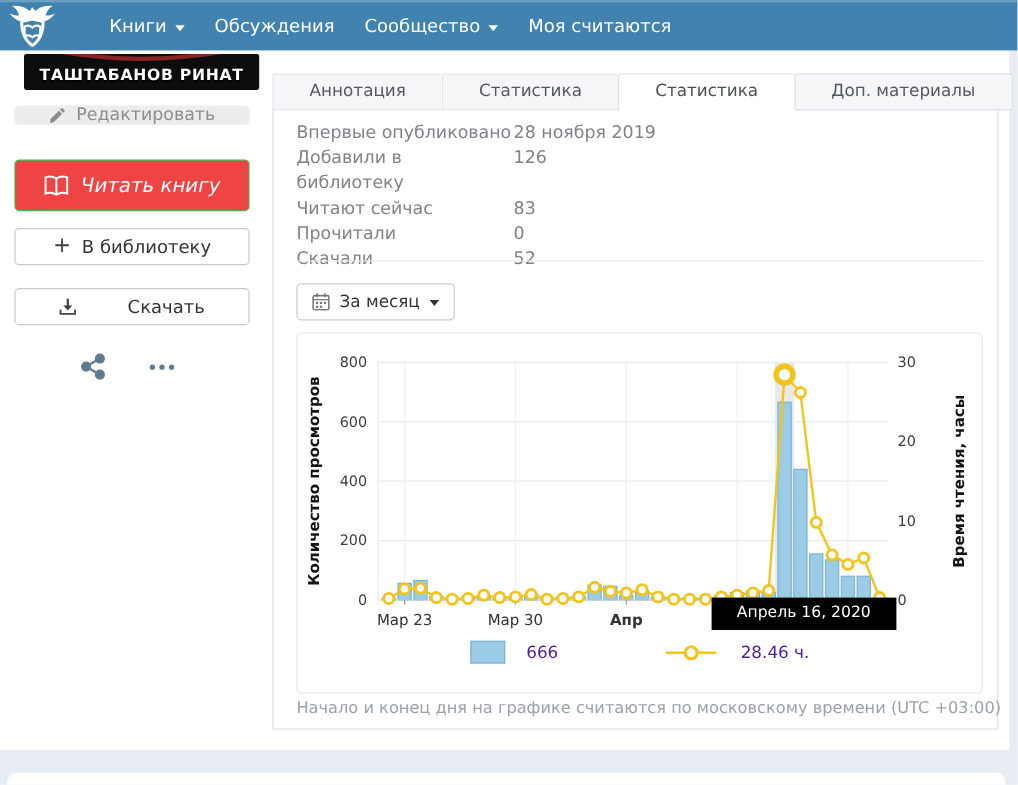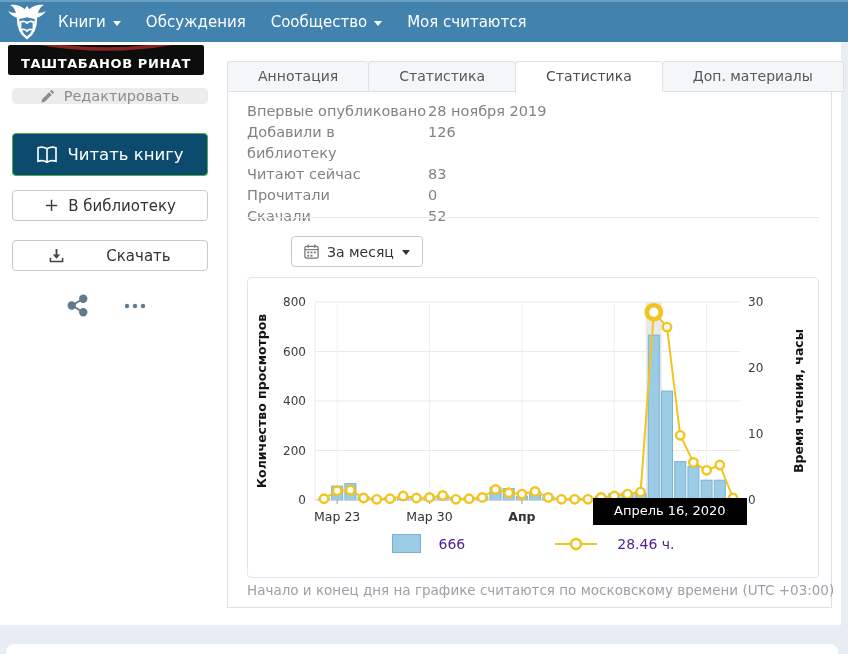--- a/index.html
+++ b/index.html
@@ -3,54 +3,54 @@
 <meta charset="utf-8">
 <style>
   html,body{margin:0;padding:0;}
   body{
     width:848px;height:654px;position:relative;overflow:hidden;
     background:#e8edf4;
     font-family:"DejaVu Sans","Liberation Sans",sans-serif;
     -webkit-font-smoothing:antialiased;
   }
   
-  .nav{position:absolute;left:0;top:0;width:848px;height:42px;background:#4282ae;border-top:2px solid #689fc3;box-sizing:border-box;display:flex;align-items:center;z-index:9;}
+  .nav{position:absolute;left:0;top:0;width:848px;height:42px;background:#4282ae;border-top:2px solid #689fc3;box-sizing:border-box;display:flex;align-items:center;z-index:9;gap:33px;}
   .logo{margin:0 8px 0 6px;width:42px;height:40px;display:flex;align-items:center;justify-content:center;}
   .nav-items{display:flex;align-items:center;gap:25px;margin-left:2px;}
   .nav-item{color:#fff;font-size:15px;display:flex;align-items:center;gap:7px;cursor:pointer;white-space:nowrap;}
   .caret{width:0;height:0;border-left:4.5px solid transparent;border-right:4.5px solid transparent;border-top:5px solid #fff;margin-top:2px;}
   
   .main-surface{position:absolute;left:0;top:42px;width:841px;height:583px;background:#fff;}
   .bottom-card{position:absolute;left:6px;top:644px;width:832px;height:14px;background:#fff;border-radius:8px 8px 0 0;}
   
-  .cover{position:absolute;left:8px;top:45px;width:196px;height:30px;background:#0d0d0d;border-radius:2px;display:flex;align-items:flex-end;justify-content:center;overflow:hidden;}
+  .cover{position:absolute;left:20px;top:45px;width:196px;height:30px;background:#0d0d0d;border-radius:2px;display:flex;align-items:flex-end;justify-content:center;overflow:hidden;}
   .cover-arc{position:absolute;left:0;top:0;width:196px;height:12px;}
   .cover-title{color:#fff;font-size:13px;font-weight:bold;letter-spacing:.6px;padding-bottom:4px;white-space:nowrap;text-shadow:0 1px 1px #000;}
   .sbtn{position:absolute;left:12px;width:196px;box-sizing:border-box;display:flex;align-items:center;justify-content:center;gap:9px;border-radius:4px;cursor:pointer;white-space:nowrap;}
   .btn-edit{top:88px;height:16px;background:#ececec;color:#8d8d8d;font-size:14.5px;border:1px solid #ececec;}
-  .btn-read{top:133px;height:43px;background:#0c4a6e;border:1px solid #4cae4c;color:#fff;font-size:16.5px;}
+  .btn-read{top:133px;height:43px;background:#ef4444;border:1px solid #4cae4c;color:#fff;font-size:16.5px;font-style:italic;}
   .btn-outline{background:#fff;border:1px solid #c9c9c9;color:#333;font-size:15px;}
   .btn-lib{top:190px;height:31px;}
   .btn-dl{top:240px;height:31px;gap:42px;}
   .plus-glyph{font-size:18px;font-weight:400;margin-top:-2px;color:#444;}
   .share-row{position:absolute;left:66px;top:294px;display:flex;align-items:center;gap:34px;color:#5f7a8e;}
   .share-row svg{cursor:pointer;}
   
   .pane{position:absolute;left:227px;top:90px;width:605px;height:518px;background:#fff;border:1px solid #dde1e5;box-sizing:border-box;}
   .tabs{position:absolute;left:227px;top:61px;display:flex;z-index:3;}
   .tab{height:29px;line-height:29px;padding:0 30px;font-size:14px;color:#54595e;background:#f5f6f7;border:1px solid #dde1e5;border-right:none;cursor:pointer;white-space:nowrap;border-radius:3px 3px 0 0;}
   .tab:last-child{border-right:1px solid #dde1e5;}
   .tab.active{background:#fff;height:31px;color:#4a4f54;border-bottom:none;}
   
   .stats{position:absolute;left:247px;top:101px;font-size:14.5px;color:#7f8387;}
   .stats .row{display:flex;line-height:21px;}
   .stats .lbl{width:181px;}
   .divider{position:absolute;left:247px;top:217px;width:572px;height:1px;background:#e9e9e9;}
   
-  .period-btn{position:absolute;left:247px;top:236px;height:31px;box-sizing:border-box;display:flex;align-items:center;gap:8px;padding:12px 12px;background:#fff;border:1px solid #c9c9c9;border-radius:4px;font-size:14px;color:#333;cursor:pointer;margin-left:44px;}
+  .period-btn{position:absolute;left:247px;top:236px;height:31px;box-sizing:border-box;display:flex;align-items:center;gap:8px;padding:12px 12px;background:#fff;border:1px solid #c9c9c9;border-radius:4px;font-size:14px;color:#333;cursor:pointer;}
   .period-btn .caret{border-top-color:#333;}
   
   .chart-box{position:absolute;left:247px;top:277px;width:572px;height:301px;border:1px solid #e2e6ea;border-radius:4px;background:#fff;box-sizing:border-box;}
   .chart-box svg.plot{position:absolute;left:0;top:0;}
   .tick{font-size:12px;fill:#3c3c3c;font-family:"DejaVu Sans",sans-serif;}
   .xlab{font-size:12.5px;fill:#333;font-family:"DejaVu Sans",sans-serif;}
   .xlab.bold{font-weight:bold;}
   .atitle{font-size:12.5px;font-weight:bold;fill:#141414;font-family:"DejaVu Sans",sans-serif;}
   .chart-legend{position:absolute;left:0;top:256px;width:570px;display:flex;align-items:center;justify-content:center;font-size:14px;color:#4c1d95;}
   .legend-swatch{width:27px;height:17px;background:#9ccbe5;border:1px solid #79b3d3;}

